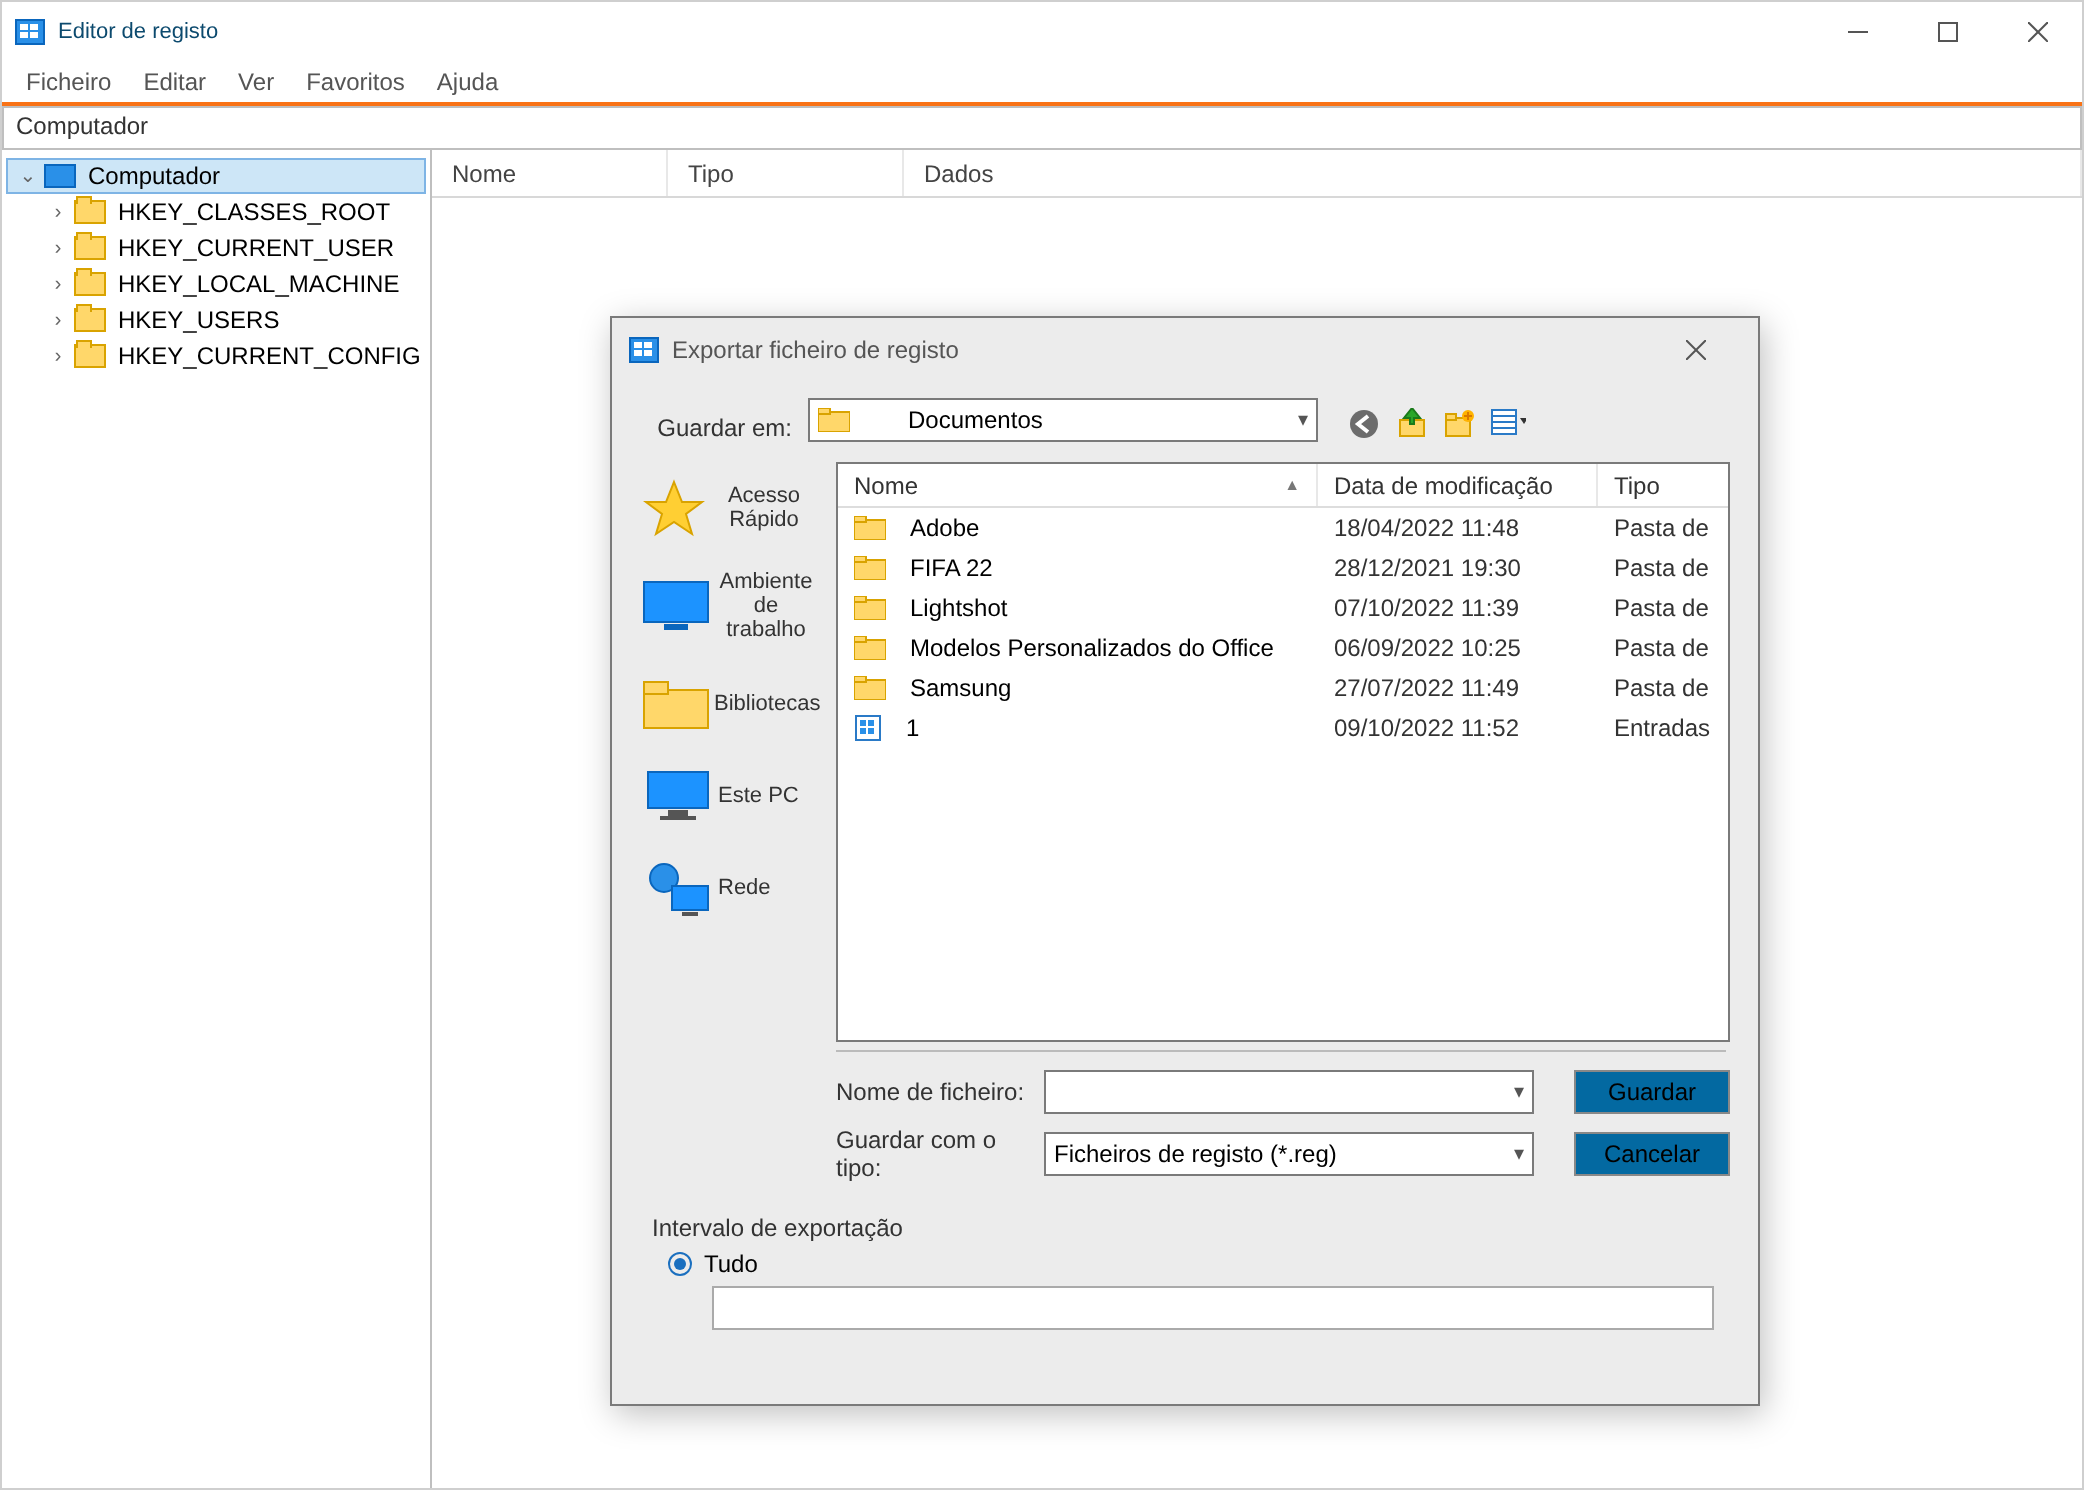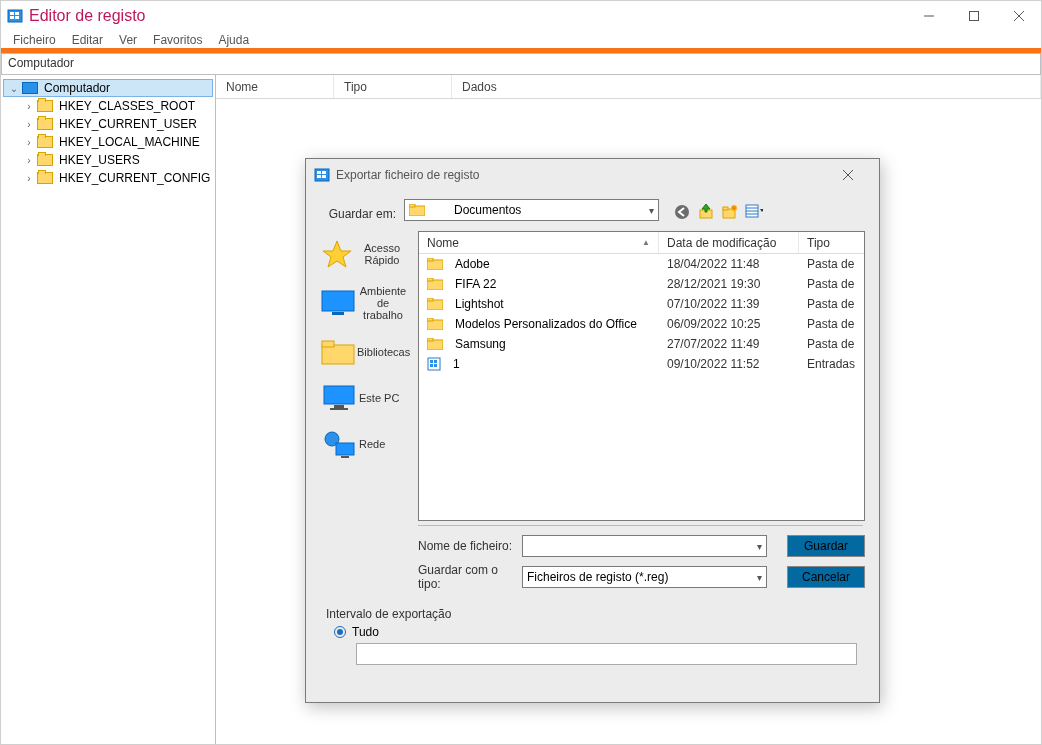--- a/index.html
+++ b/index.html
@@ -23,34 +23,34 @@
   .titlebar {
     height: 30px;
     display: flex;
     align-items: center;
     padding-left: 6px;
     background: #fff;
     border-bottom: 0;
     justify-content: space-between;
   }
   .titlebar-left { display:flex; align-items:center; gap:6px;}
-  .titlebar-title { font-size: 16px; color: #be185d;}
+  .titlebar-title { font-size: 11px; color: #0c4a6e;}
   .win-controls { display: flex; }
   .win-btn {
     width: 45px; height: 30px;
     display:flex; align-items:center; justify-content:center;
     color:#555;
   }
   .menubar {
     height: 22px;
     display:flex;
     gap: 4px;
     align-items:center;
     padding: 0 6px;
-    border-bottom: 5px solid #f97316;
+    border-bottom: 2px solid #f97316;
   }
   .menu-item { padding: 2px 6px; color:#555; }
   .address-bar {
     height: 22px;
     border: 1px solid #bfbfbf;
     margin: 0;
     padding: 2px 6px;
     color:#333;
   }
   .content {

